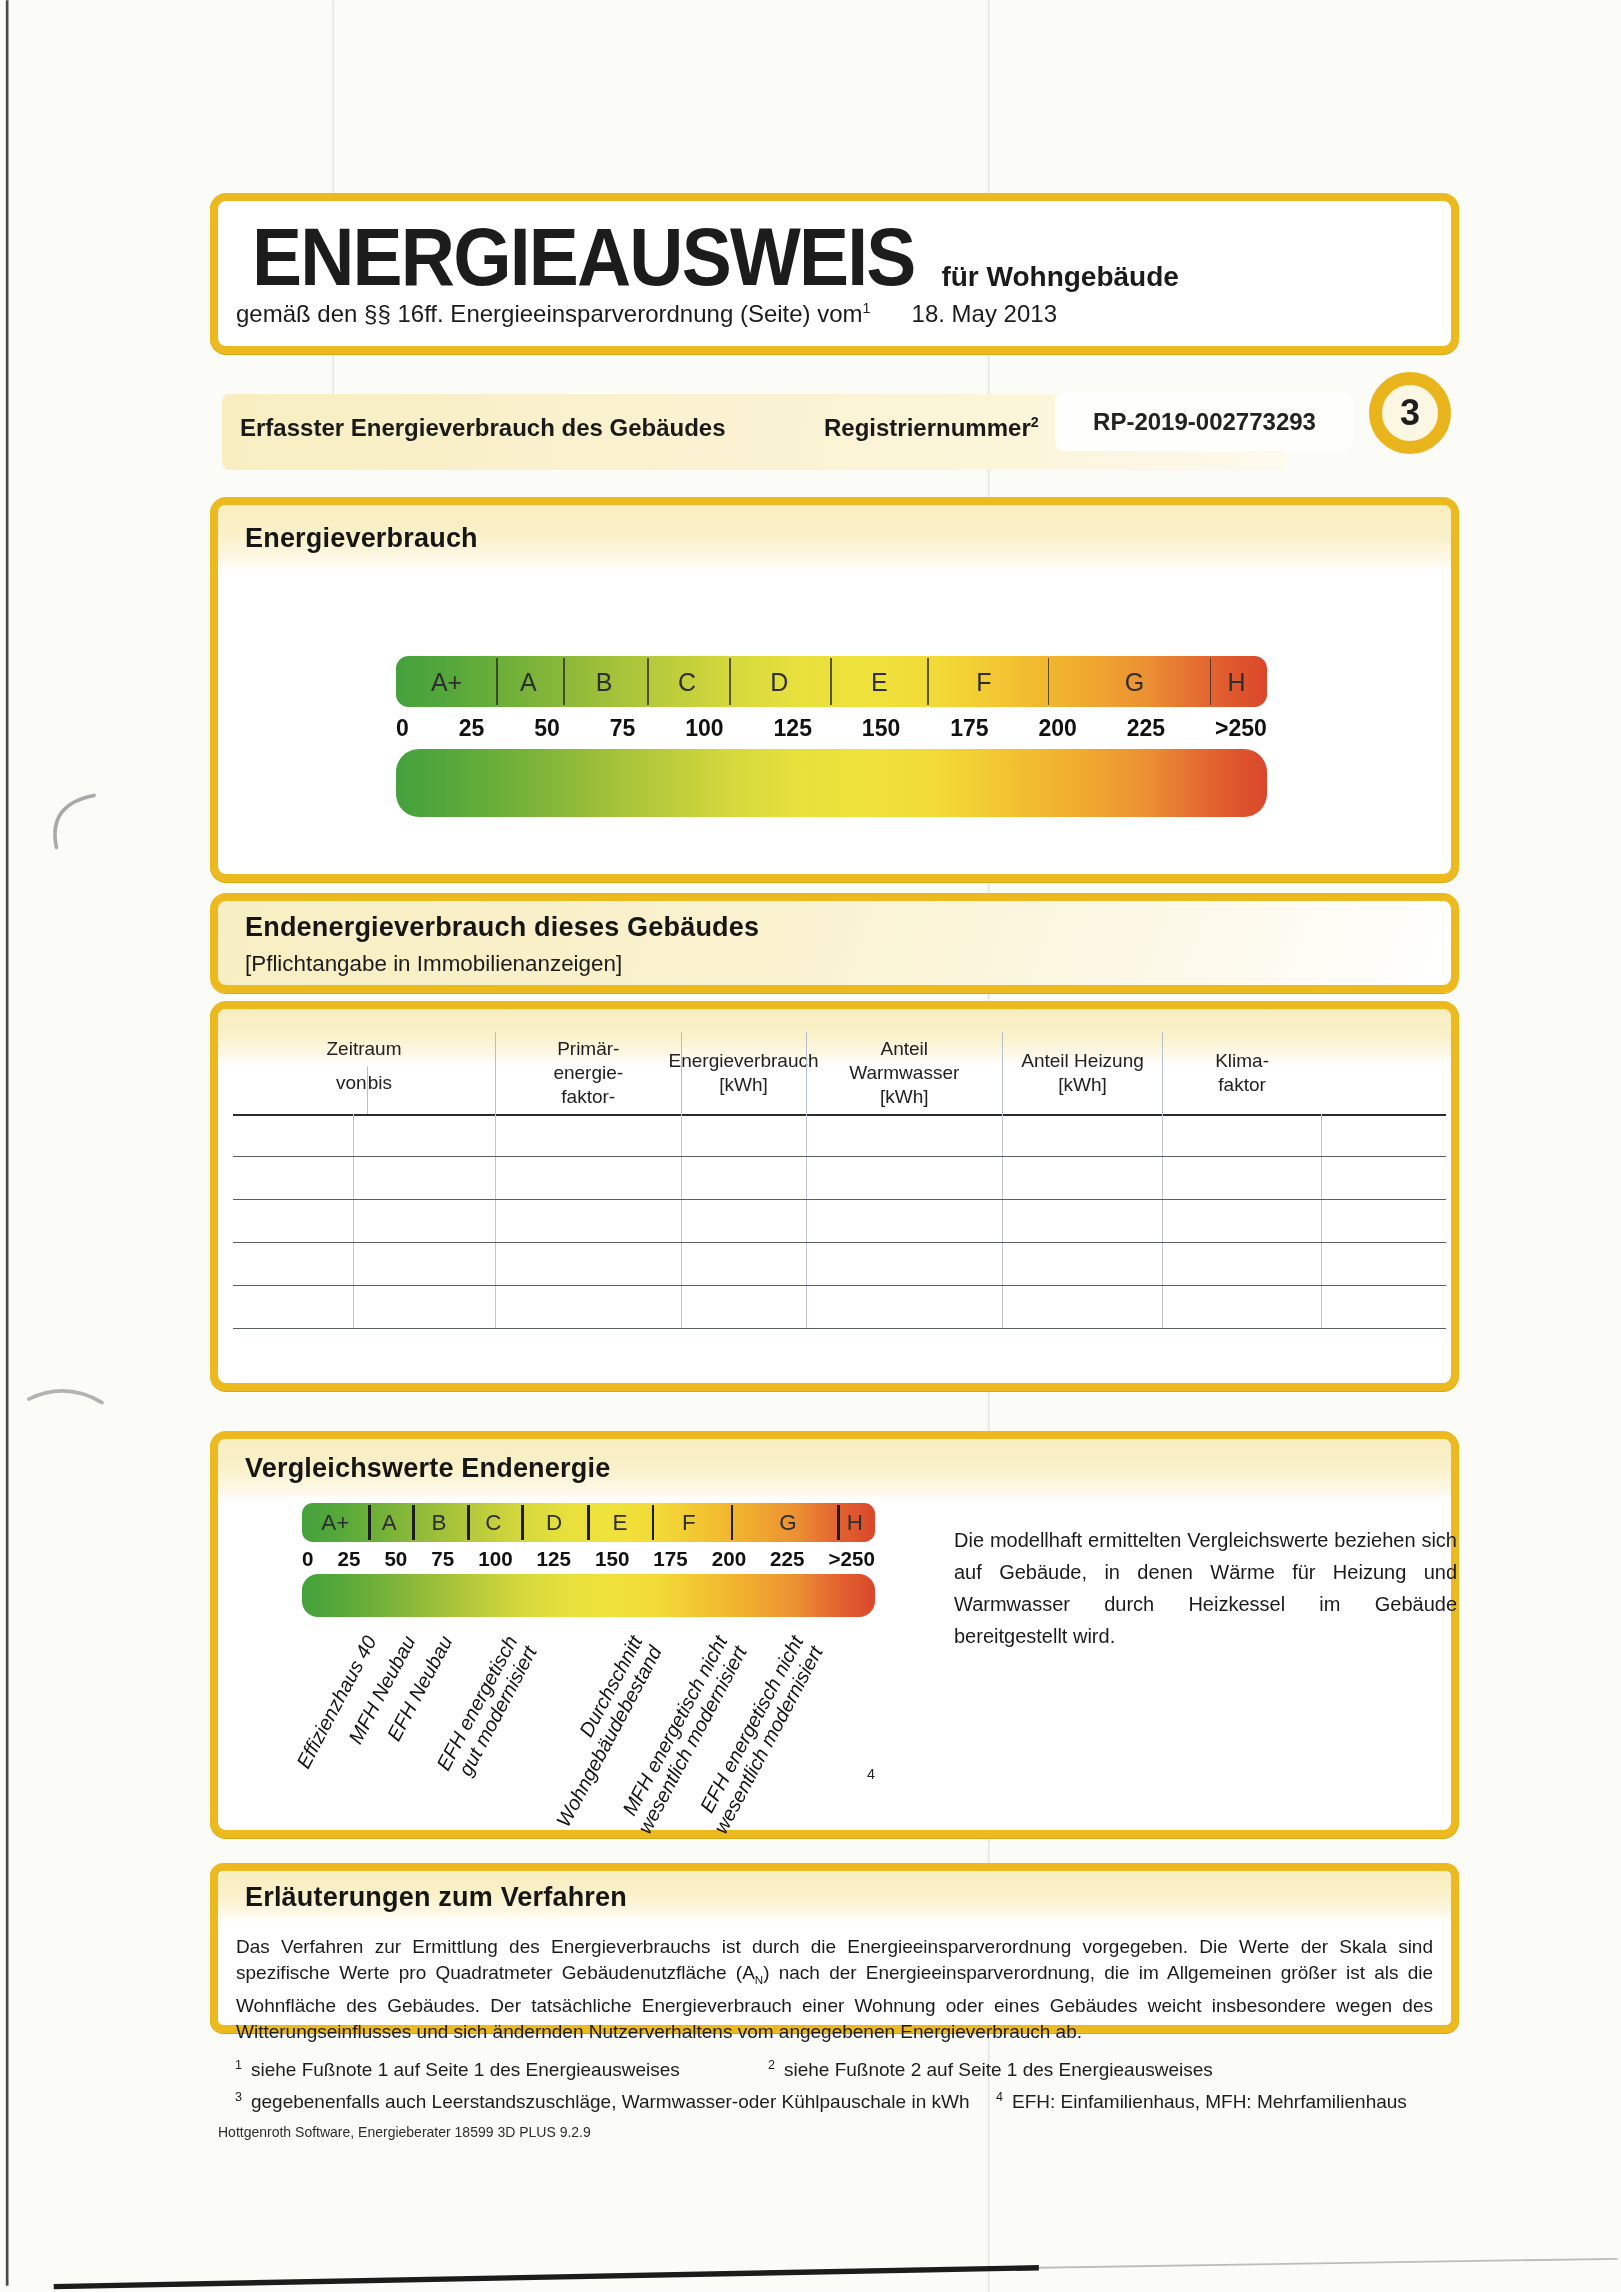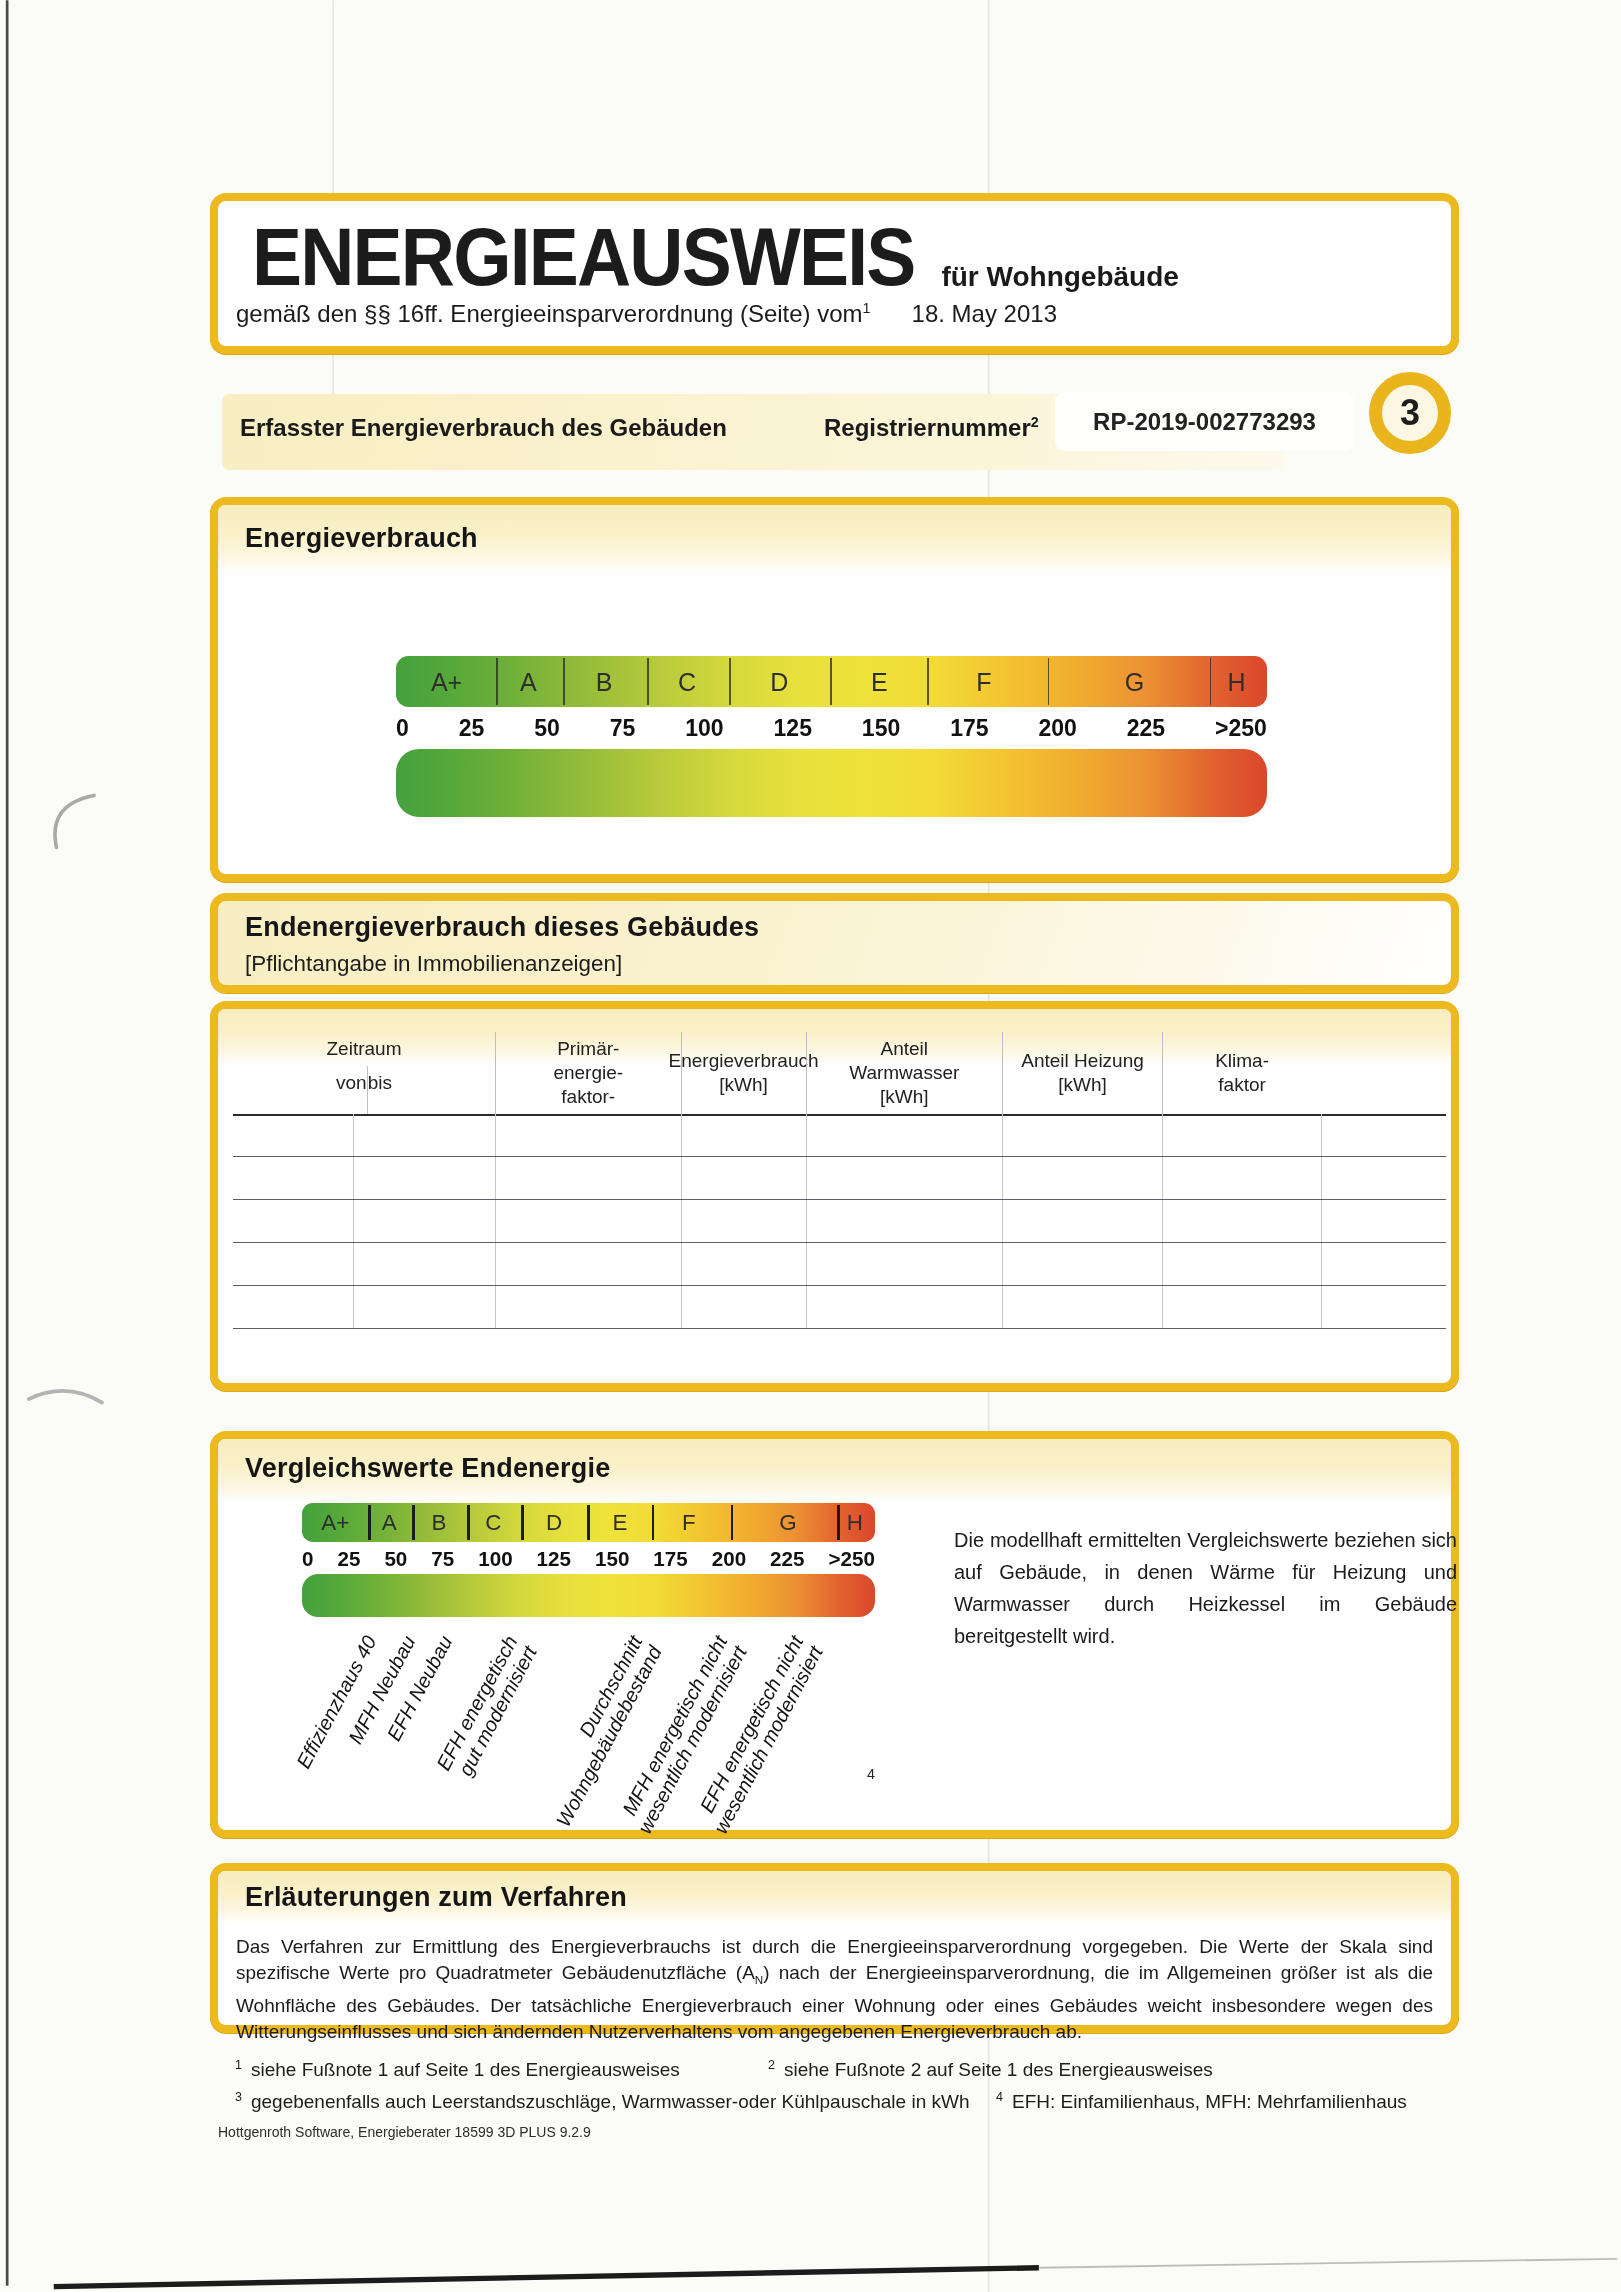--- a/index.html
+++ b/index.html
@@ -134,21 +134,21 @@
   <div class="abs" style="left:34px;top:16px;display:flex;align-items:baseline;">
     <span class="main-title">ENERGIEAUSWEIS</span>
     <span class="title-suffix" style="margin-left:27px;">für Wohngebäude</span>
   </div>
   <div class="law-line abs" style="left:18px;top:99px;">
     <span>gemäß den §§ 16ff. Energieeinsparverordnung (Seite) vom</span><sup>1</sup><span class="law-date">18. May 2013</span>
   </div>
 </div>
 
 <div class="reg-wash" style="left:222px;top:394px;width:1064px;height:76px;"></div>
-<div class="reg-label abs" style="left:240px;top:414px;">Erfasster Energieverbrauch des Gebäuden</div>
+<div class="reg-label abs" style="left:240px;top:414px;">Erfasster Energieverbrauch des Gebäudes</div>
 <div class="reg-label abs" style="left:824px;top:414px;">
   <span>Registriernummer</span><sup>2</sup>
 </div>
 <div class="reg-valuebox" style="left:1055px;top:392px;width:299px;height:59px;font-weight:bold;">RP-2019-002773293</div>
 <div class="page-circle" style="left:1369px;top:372px;">3</div>
 
 <div class="ybox" style="left:210px;top:497px;width:1233px;height:369px;">
   <div class="band" style="height:68px;"></div>
   <div class="sec-title" style="left:27px;top:18px;">Energieverbrauch</div>
 </div>
@@ -348,21 +348,21 @@
 <div class="cmp-label" style="left:788px;top:1632px;">
     <span class="preline">EFH energetisch nicht
 wesentlich modernisiert</span>
   </div>
 <div class="sup4" style="left:867px;top:1766px;">4</div>
 
 <div class="abs" style="left:954px;top:1524px;width:503px;">
   <p class="para" style="margin:0;">Die modellhaft ermittelten Vergleichswerte beziehen sich auf Gebäude, in denen Wärme für Heizung und Warmwasser durch Heizkessel im Gebäude bereitgestellt wird.</p>
 </div>
 
-<div class="ybox" style="left:210px;top:1863px;width:1233px;height:154px;">
+<div class="ybox" style="left:210px;top:1863px;width:1233px;height:154px;border-radius:13px;">
   <div class="band" style="height:52px;"></div>
   <div class="sec-title" style="left:27px;top:10.7px;">Erläuterungen zum Verfahren</div>
   <div class="para2 abs" style="left:18px;top:63px;width:1197px;">
     <span>Das Verfahren zur Ermittlung des Energieverbrauchs ist durch die Energieeinsparverordnung vorgegeben. Die Werte der Skala sind spezifische Werte pro Quadratmeter Gebäudenutzfläche (A</span><sub>N</sub><span>) nach der Energieeinsparverordnung, die im Allgemeinen größer ist als die Wohnfläche des Gebäudes. Der tatsächliche Energieverbrauch einer Wohnung oder eines Gebäudes weicht insbesondere wegen des Witterungseinflusses und sich ändernden Nutzerverhaltens vom angegebenen Energieverbrauch ab.</span>
   </div>
 </div>
 
 <div class="fnote" style="left:235px;top:2058px;">
   <sup>1</sup><span>siehe Fußnote 1 auf Seite 1 des Energieausweises</span>
 </div>

